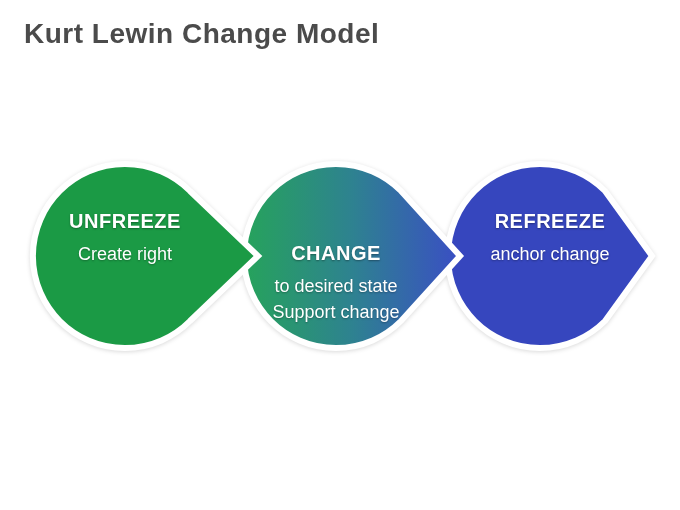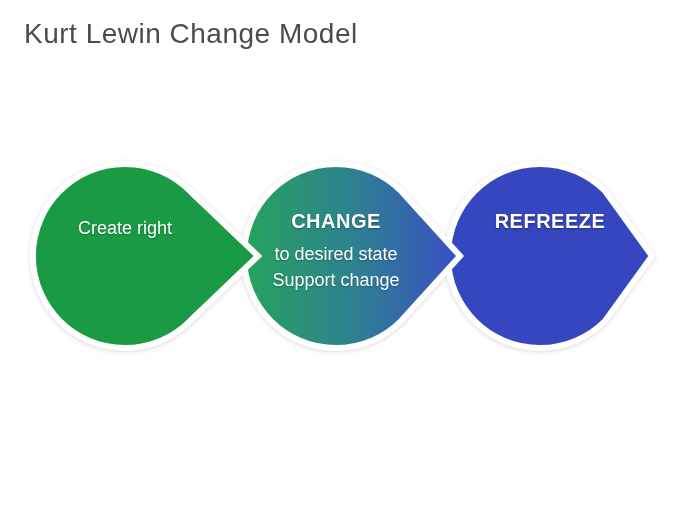--- a/index.html
+++ b/index.html
@@ -14,21 +14,21 @@
     background: #ffffff;
     overflow: hidden;
     font-family: "Liberation Sans", sans-serif;
   }
   .slide-title {
     position: absolute;
     left: 24px;
     top: 18px;
     margin: 0;
     font-size: 28px;
-    font-weight: normal;
+    font-weight: bold;
     color: #4b4b4b;
     letter-spacing: 0.5px;
     white-space: nowrap;
   }
   .diagram-svg {
     position: absolute;
     left: 0;
     top: 0;
     width: 680px;
     height: 510px;
@@ -54,21 +54,21 @@
     letter-spacing: 0.5px;
   }
   .stage-desc {
     margin-top: 7px;
     font-size: 18px;
     line-height: 26px;
     text-shadow: 0 1px 2px rgba(0,0,0,0.3);
   }
   .stage-desc span { display: block; }
   .label-unfreeze { left: 30px; }
-  .label-change   { left: 241px; }
+  .label-change   { left: 241px; margin-top: 32px; }
   .label-refreeze { left: 455px; }
 </style>
 </head>
 <body>
 
 <div class="slide">
 
   <h1 class="slide-title" style="color: rgb(75, 75, 75);">Kurt Lewin Change Model</h1>
 
   <svg class="diagram-svg" viewBox="0 0 680 510">
@@ -81,32 +81,34 @@
     </defs>
     <g style="filter: drop-shadow(0 1px 2px rgba(0,0,0,0.15));">
 
       <path class="petal" id="petal-refreeze" d="M 605 191 A 92 92 0 1 0 605 321 L 652 256 Z" fill="#3646be"></path>
       <path class="petal" id="petal-change" d="M 401 191 A 92 92 0 1 0 401 321 L 460 256 Z" fill="url(#grad-change)"></path>
       <path class="petal" id="petal-unfreeze" d="M 190 191 A 92 92 0 1 0 190 321 L 258 256 Z" fill="#1b9a45"></path>
     </g>
   </svg>
 
   <div class="stage-label label-unfreeze" style="color: rgb(255, 255, 255);">
+    <div class="stage-heading">UNFREEZE</div>
     <div class="stage-desc">
       <span>Create right</span>
     </div>
   </div>
 
   <div class="stage-label label-change" style="color: rgb(255, 255, 255);">
     <div class="stage-heading">CHANGE</div>
     <div class="stage-desc">
       <span>to desired state</span>
       <span>Support change</span>
     </div>
   </div>
 
   <div class="stage-label label-refreeze" style="color: rgb(255, 255, 255);">
     <div class="stage-heading">REFREEZE</div>
     <div class="stage-desc">
+      <span>anchor change</span>
     </div>
   </div>
 
 </div>
 
 </body></html>

